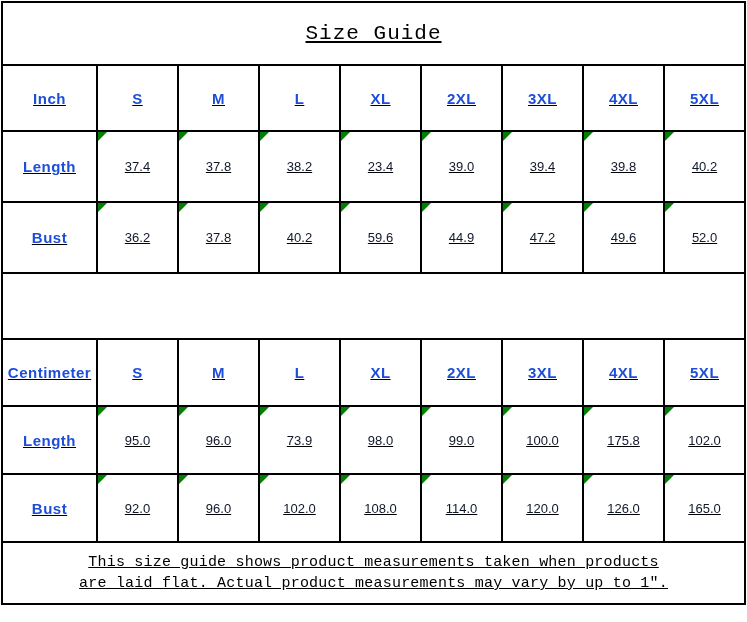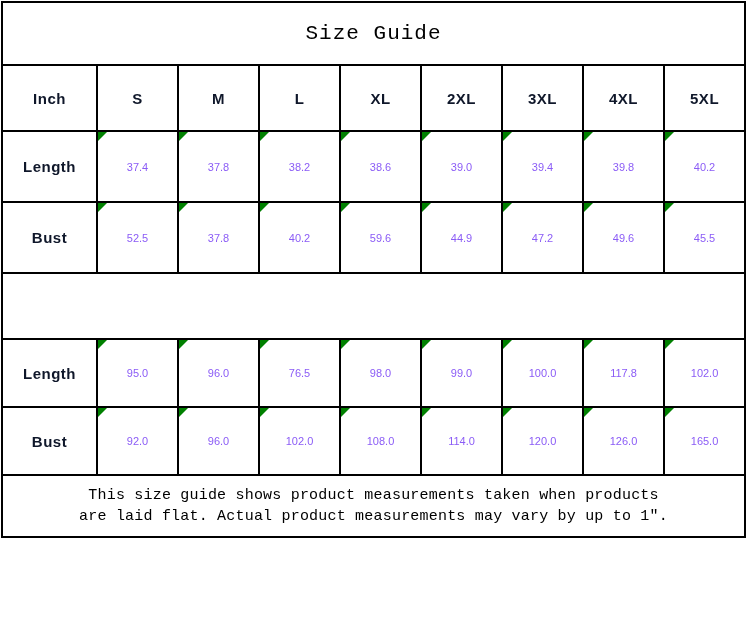--- a/index.html
+++ b/index.html
@@ -4,49 +4,49 @@
 <style>
   html,body{margin:0;padding:0;}
   body{
     width:747px;height:622px;background:#ffffff;
     font-family:"Liberation Sans",sans-serif;
     -webkit-font-smoothing:antialiased;
   }
   .sheet{width:747px;height:622px;position:relative;background:#fff;}
   table.size-table{
     border-collapse:collapse;table-layout:fixed;
-    width:742px;margin:1px 0 9px 1px;
+    width:742px;margin:1px 0 9px 1px;text-decoration:underline;
   }
   col.c-label{width:95px;}
   col.c-size{width:81px;}
   td{
     border:2px solid #000000;
     text-align:center;vertical-align:middle;
     padding:0;overflow:hidden;background:#fff;
   }
   
   td.title-cell{
     height:61px;
     font-family:"Liberation Mono","DejaVu Sans Mono",monospace;
     font-size:21px;font-weight:400;color:#000;
     letter-spacing:1px;
   }
   
   td.head{
-    font-weight:bold;font-size:15px;color:#0f172a;
+    font-weight:bold;font-size:15px;color:#1d4ed8;
     letter-spacing:0.5px;
   }
   tr.r-head td{height:64px;}
   tr.r-data td{height:69px;}
   tr.r-head-cm td{height:65px;}
   tr.r-data-cm td{height:66px;}
   
   td.data{
     position:relative;
-    font-size:11px;color:#8b5cf6;font-weight:400;text-align:center;
+    font-size:13px;color:#0f172a;font-weight:400;text-align:center;
   }
   .corner{
     position:absolute;top:0;left:0;
     width:9px;height:9px;
     background:#008000;
     clip-path:polygon(0 0,100% 0,0 100%);
   }
   
   td.gap-cell{height:64px;}
   
@@ -89,53 +89,64 @@
       <td class="head">3XL</td>
       <td class="head">4XL</td>
       <td class="head">5XL</td>
     </tr>
 
     <tr class="r-data">
       <td class="head">Length</td>
       <td class="data"><span class="corner"></span><span>37.4</span></td>
       <td class="data"><span class="corner"></span><span>37.8</span></td>
       <td class="data"><span class="corner"></span><span>38.2</span></td>
-      <td class="data"><span class="corner"></span><span>38.6</span></td>
+      <td class="data"><span class="corner"></span><span>23.4</span></td>
       <td class="data"><span class="corner"></span><span>39.0</span></td>
       <td class="data"><span class="corner"></span><span>39.4</span></td>
       <td class="data"><span class="corner"></span><span>39.8</span></td>
       <td class="data"><span class="corner"></span><span>40.2</span></td>
     </tr>
 
     <tr class="r-data">
       <td class="head">Bust</td>
-      <td class="data"><span class="corner"></span><span>52.5</span></td>
+      <td class="data"><span class="corner"></span><span>36.2</span></td>
       <td class="data"><span class="corner"></span><span>37.8</span></td>
       <td class="data"><span class="corner"></span><span>40.2</span></td>
       <td class="data"><span class="corner"></span><span>59.6</span></td>
       <td class="data"><span class="corner"></span><span>44.9</span></td>
       <td class="data"><span class="corner"></span><span>47.2</span></td>
       <td class="data"><span class="corner"></span><span>49.6</span></td>
-      <td class="data"><span class="corner"></span><span>45.5</span></td>
+      <td class="data"><span class="corner"></span><span>52.0</span></td>
     </tr>
 
     <tr>
       <td colspan="9" class="gap-cell"></td>
     </tr>
 
+    <tr class="r-head-cm">
+      <td class="head">Centimeter</td>
+      <td class="head">S</td>
+      <td class="head">M</td>
+      <td class="head">L</td>
+      <td class="head">XL</td>
+      <td class="head">2XL</td>
+      <td class="head">3XL</td>
+      <td class="head">4XL</td>
+      <td class="head">5XL</td>
+    </tr>
 
     <tr class="r-data-cm">
       <td class="head">Length</td>
       <td class="data"><span class="corner"></span><span>95.0</span></td>
       <td class="data"><span class="corner"></span><span>96.0</span></td>
-      <td class="data"><span class="corner"></span><span>76.5</span></td>
+      <td class="data"><span class="corner"></span><span>73.9</span></td>
       <td class="data"><span class="corner"></span><span>98.0</span></td>
       <td class="data"><span class="corner"></span><span>99.0</span></td>
       <td class="data"><span class="corner"></span><span>100.0</span></td>
-      <td class="data"><span class="corner"></span><span>117.8</span></td>
+      <td class="data"><span class="corner"></span><span>175.8</span></td>
       <td class="data"><span class="corner"></span><span>102.0</span></td>
     </tr>
 
     <tr class="r-data-cm">
       <td class="head">Bust</td>
       <td class="data"><span class="corner"></span><span>92.0</span></td>
       <td class="data"><span class="corner"></span><span>96.0</span></td>
       <td class="data"><span class="corner"></span><span>102.0</span></td>
       <td class="data"><span class="corner"></span><span>108.0</span></td>
       <td class="data"><span class="corner"></span><span>114.0</span></td>

